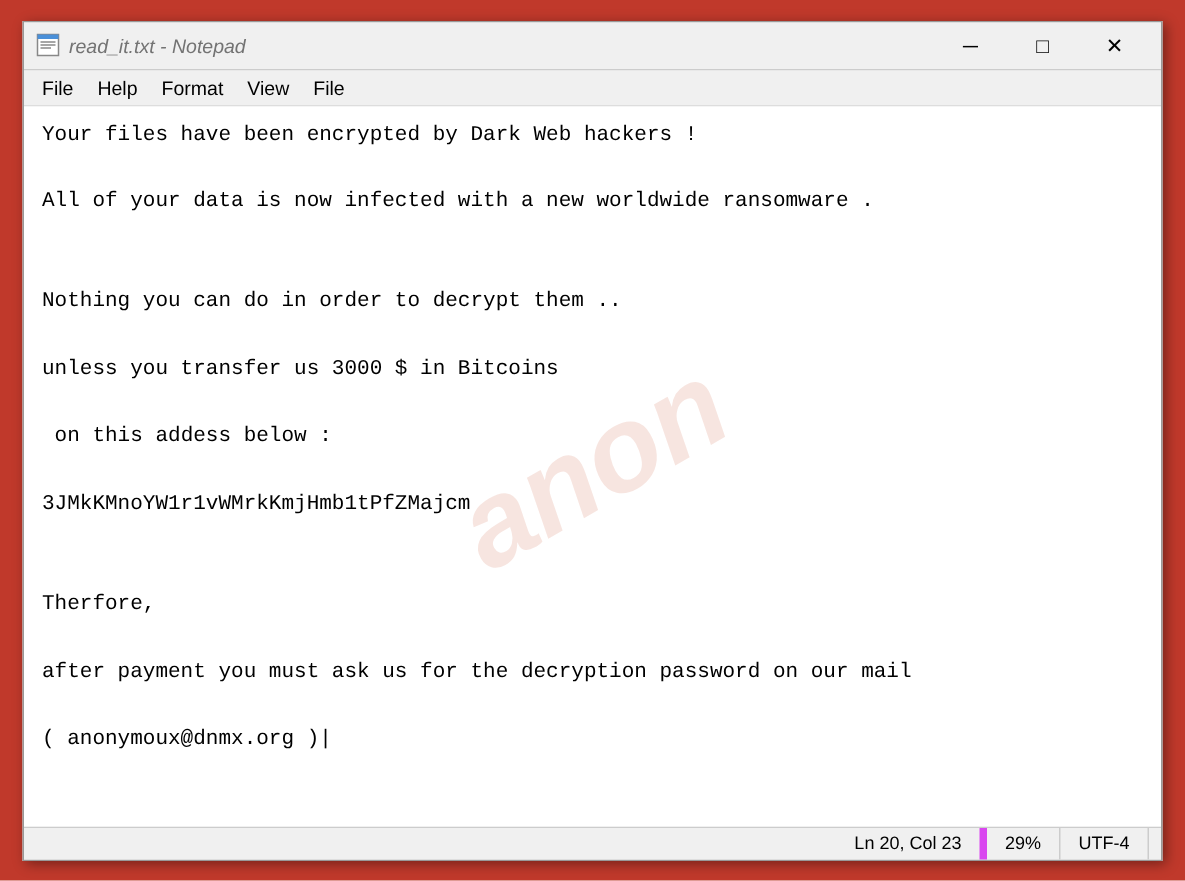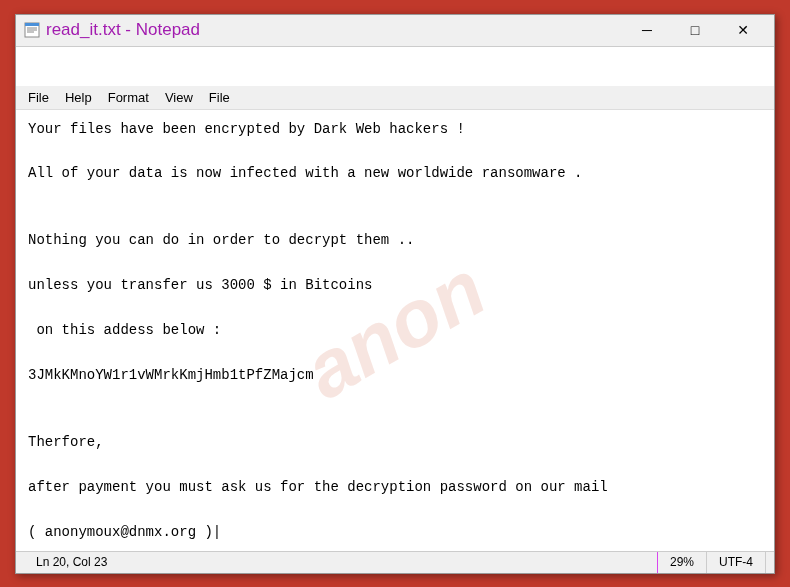--- a/index.html
+++ b/index.html
@@ -40,22 +40,23 @@
 
     .title-bar-icon {
       width: 16px;
       height: 16px;
       margin-right: 6px;
       flex-shrink: 0;
     }
 
     .title-bar-text {
       flex: 1;
-      font-size: 17px;
-      color: #a21caf;
+      font-size: 13px;
+      color: #737373;
+      font-style: italic;
     }
 
     .title-bar-controls {
       display: flex;
       gap: 2px;
     }
 
     .title-btn {
       width: 46px;
       height: 24px;
@@ -70,21 +71,20 @@
       border-radius: 2px;
     }
 
     .menu-bar {
       background: #f0f0f0;
       height: 24px;
       display: flex;
       align-items: center;
       padding: 0 4px;
       border-bottom: 1px solid #ddd;
-      margin-top: 39px;
     }
 
     .menu-item {
       padding: 2px 8px;
       font-size: 13px;
       color: #000;
       cursor: pointer;
       border-radius: 2px;
     }
 
@@ -141,21 +141,22 @@
       padding: 0 12px;
       border-right: 1px solid #ccc;
       height: 100%;
       display: flex;
       align-items: center;
       font-size: 12px;
     }
 
     .status-segment:first-child {
       flex: 1;
-      border-right: 1px solid #d946ef;
+      border-right: 5px solid #d946ef;
+      justify-content: flex-end;
     }
 
     
     .editor-area::-webkit-scrollbar {
       width: 14px;
     }
     .editor-area::-webkit-scrollbar-track {
       background: #f0f0f0;
     }
     .editor-area::-webkit-scrollbar-thumb {

